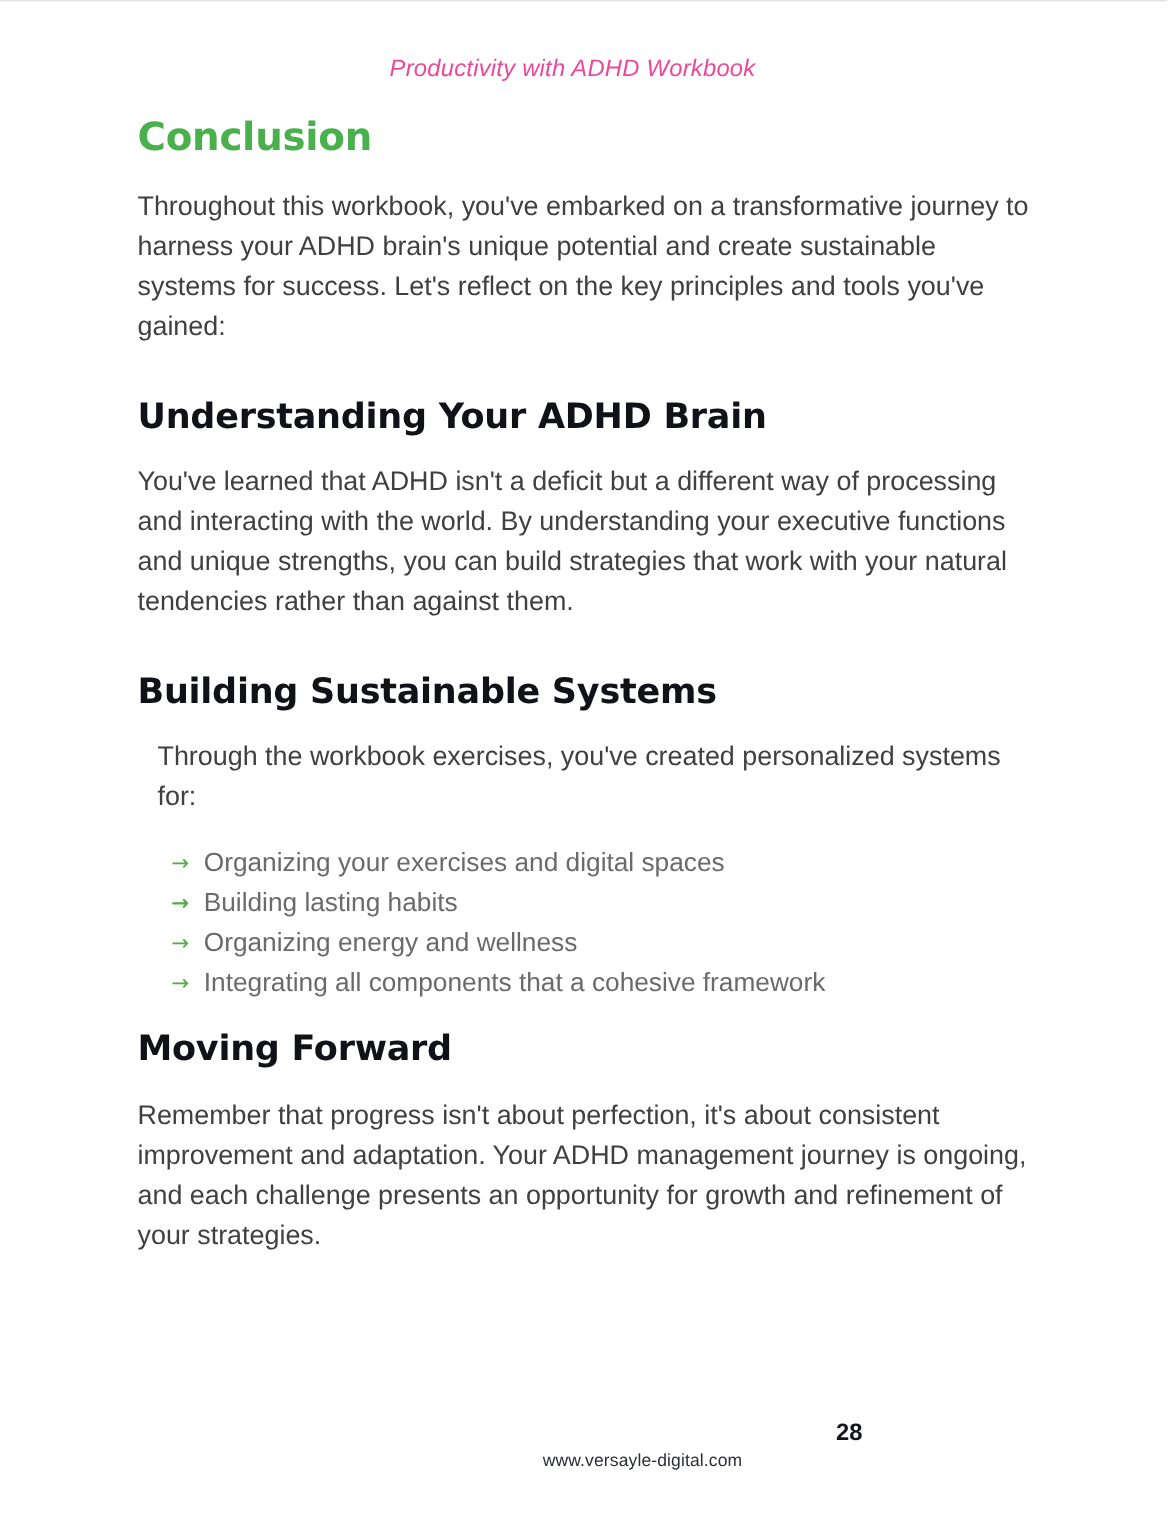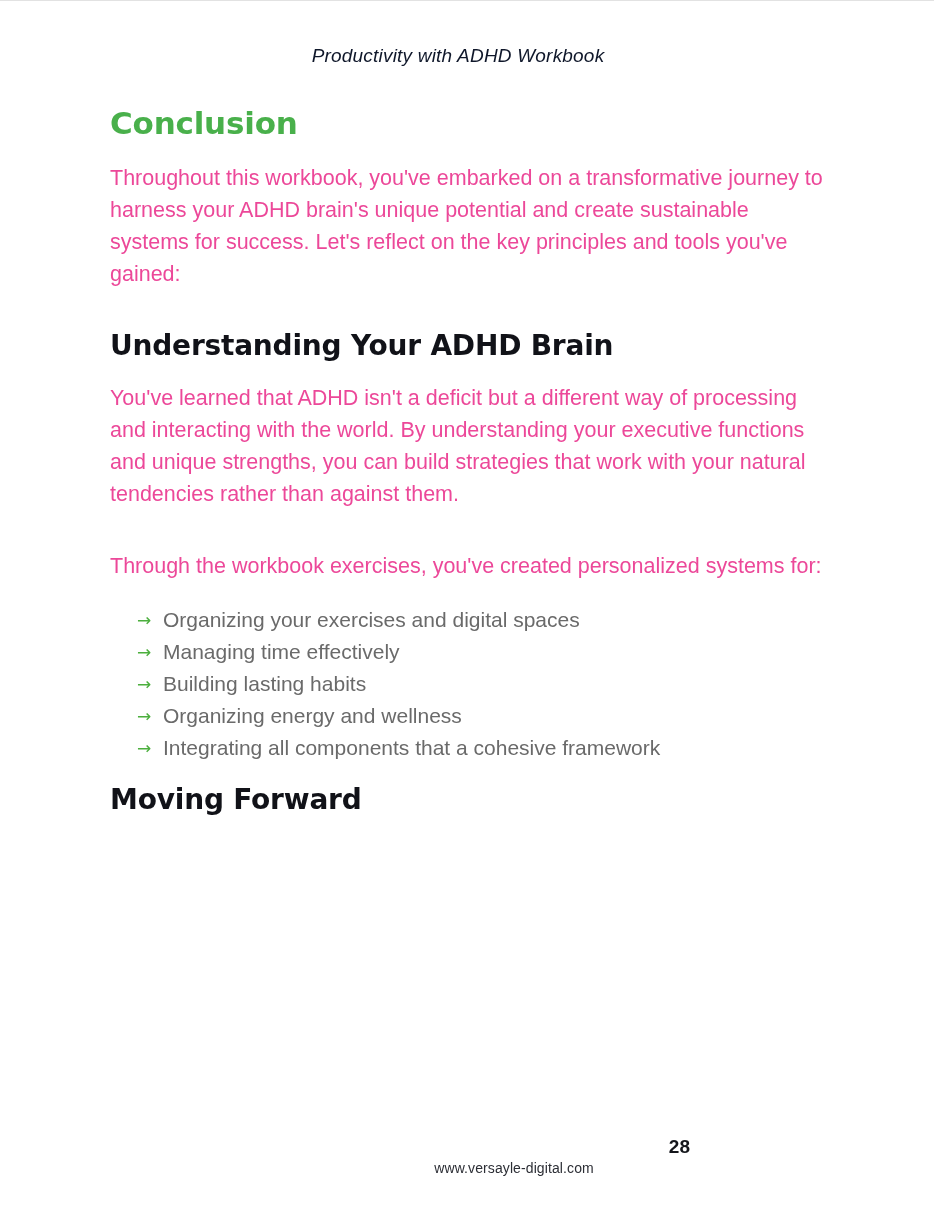--- a/index.html
+++ b/index.html
@@ -26,29 +26,29 @@
   .running-header {
     position: absolute;
     top: 44px;
     left: 0;
     width: 916px;
     text-align: center;
     font-family: "Liberation Sans", sans-serif;
     font-style: italic;
     font-size: 19px;
     letter-spacing: 0.2px;
-    color: #0f172a;
+    color: #ec4899;
     white-space: nowrap;
   }
 
   
   .content {
     position: absolute;
     left: 110px;
-    top: 105px;
+    top: 92px;
     width: 716px;
   }
 
   .chapter-title {
     font-family: "DejaVu Sans", sans-serif;
     font-size: 31px;
     font-weight: bold;
     color: #49b04b;
     letter-spacing: -0.2px;
     margin: 0 0 22px 0;
@@ -62,27 +62,28 @@
     color: #111218;
     letter-spacing: -0.2px;
     margin: 0 0 20px 0;
     line-height: 1.15;
   }
 
   .body-text {
     font-family: "Liberation Sans", sans-serif;
     font-size: 21.5px;
     line-height: 32px;
-    color: #ec4899;
+    color: #404040;
     margin: 0 0 26px 0;
     max-width: 716px;
   }
 
   .body-text.tight {
     margin-bottom: 22px;
+    margin-left: 16px;
   }
 
   .spacer-lg { height: 20px; }
   .spacer-md { height: 14px; }
 
   
   .arrow-list {
     list-style: none;
     margin: 0 0 0 0;
     padding: 0 0 0 27px;
@@ -148,50 +149,51 @@
     <p class="body-text">Throughout this workbook, you've embarked on a transformative journey to harness your ADHD brain's unique potential and create sustainable systems for success. Let's reflect on the key principles and tools you've gained:</p>
 
     <div class="spacer-md"></div>
 
     <h2 class="section-heading">Understanding Your ADHD Brain</h2>
 
     <p class="body-text">You've learned that ADHD isn't a deficit but a different way of processing and interacting with the world. By understanding your executive functions and unique strengths, you can build strategies that work with your natural tendencies rather than against them.</p>
 
     <div class="spacer-md"></div>
 
+    <h2 class="section-heading">Building Sustainable Systems</h2>
 
     <p class="body-text tight">Through the workbook exercises, you've created personalized systems for:</p>
 
     <ul class="arrow-list">
       <li>
         <span class="arrow-marker">→</span>
         <span>Organizing your exercises and digital spaces</span>
       </li>
       <li>
         <span class="arrow-marker">→</span>
-        <span>Managing time effectively</span>
       </li>
       <li>
         <span class="arrow-marker">→</span>
         <span>Building lasting habits</span>
       </li>
       <li>
         <span class="arrow-marker">→</span>
         <span>Organizing energy and wellness</span>
       </li>
       <li>
         <span class="arrow-marker">→</span>
         <span>Integrating all components that a cohesive framework</span>
       </li>
     </ul>
 
     <div class="spacer-lg"></div>
 
     <h2 class="section-heading">Moving Forward</h2>
 
+    <p class="body-text">Remember that progress isn't about perfection, it's about consistent improvement and adaptation. Your ADHD management journey is ongoing, and each challenge presents an opportunity for growth and refinement of your strategies.</p>
 
   </div>
 
   <div class="page-number">28</div>
 
   <div class="footer-url">www.versayle-digital.com</div>
 
 </div>
 
 </body></html>

